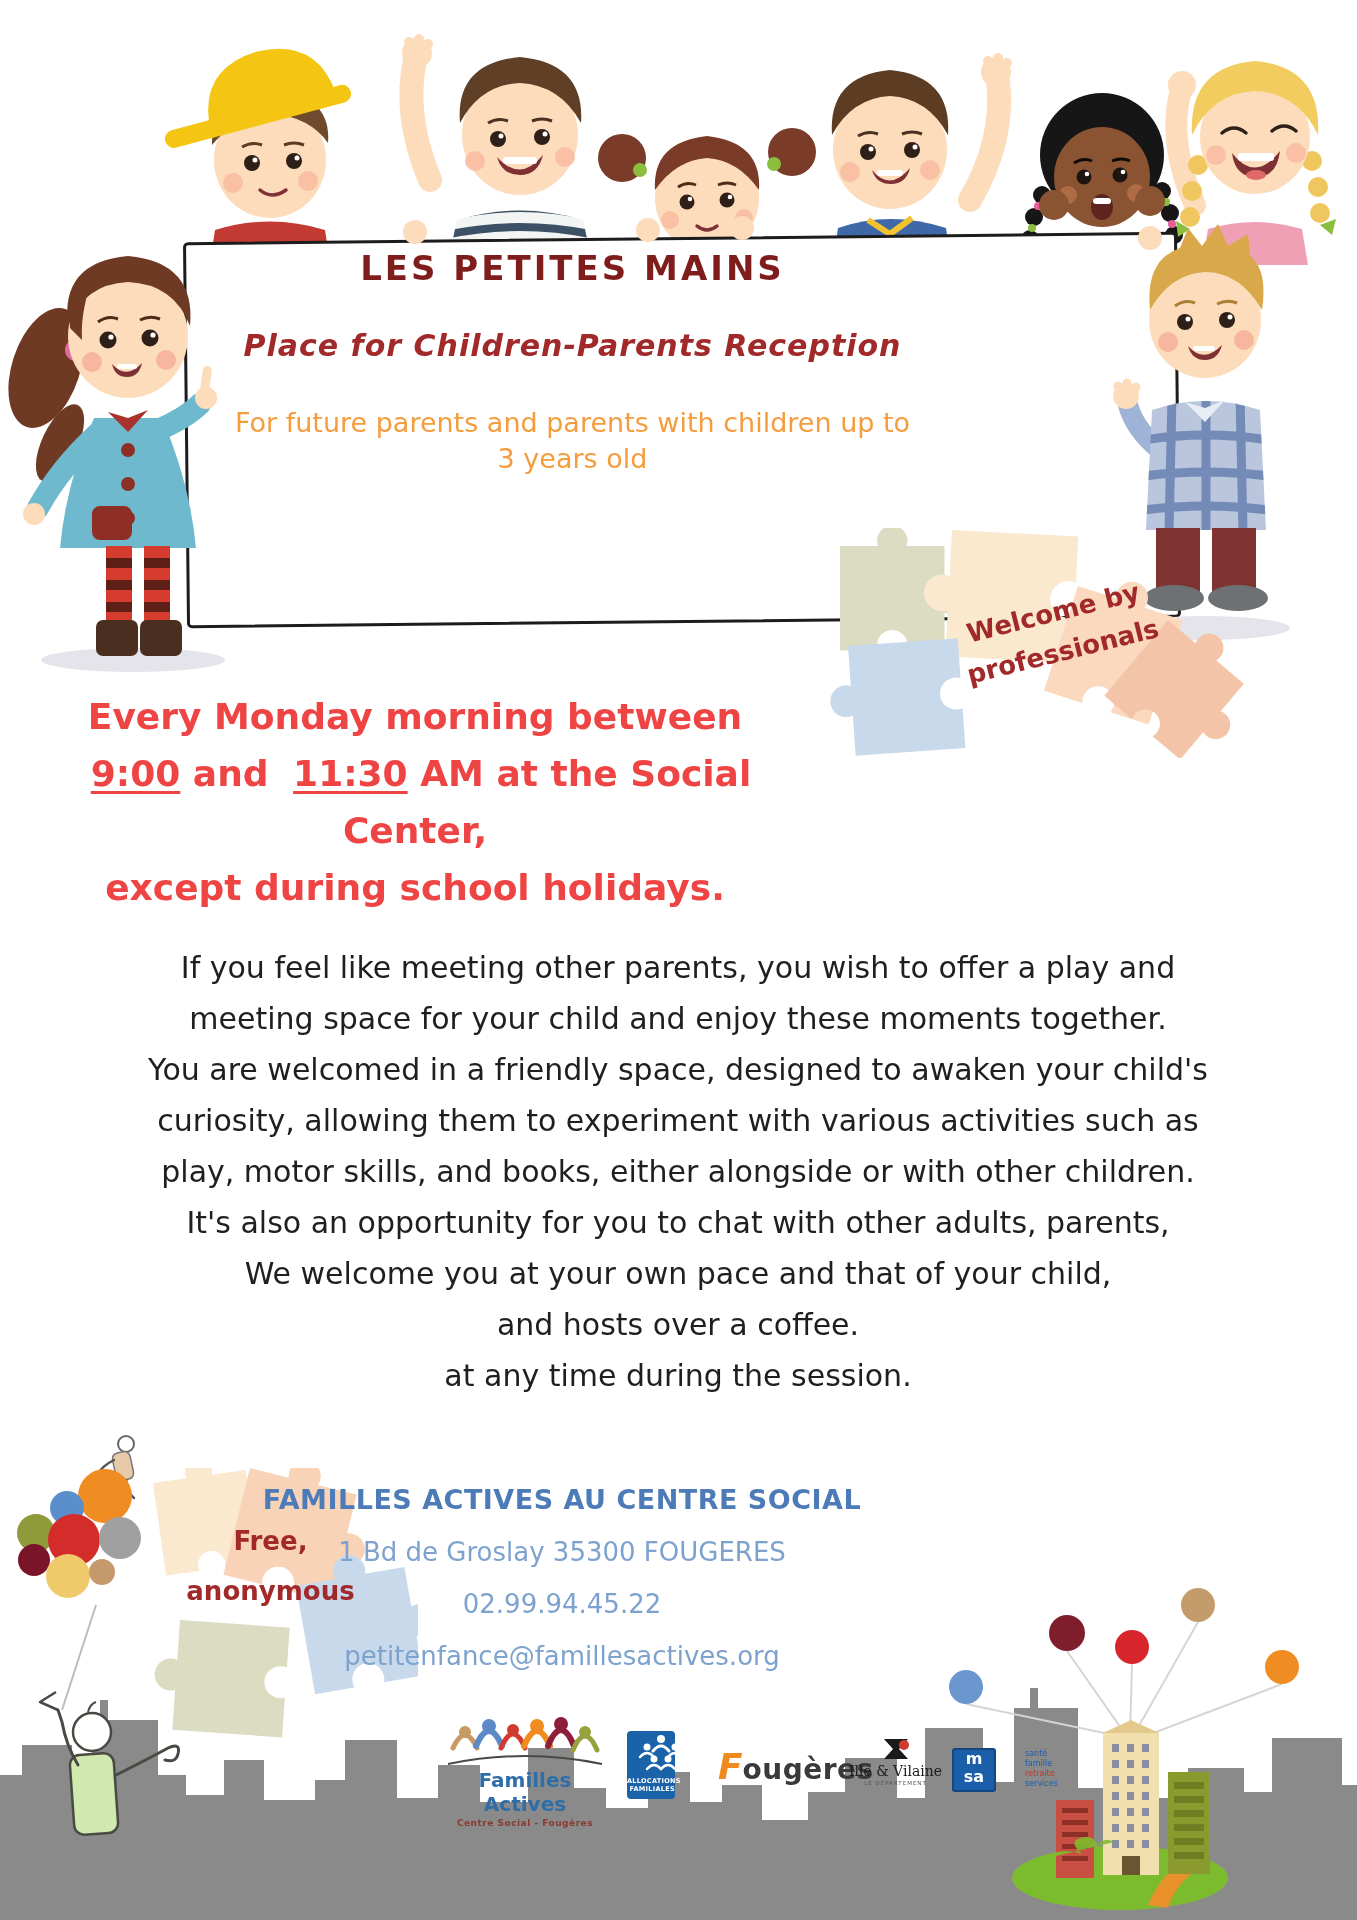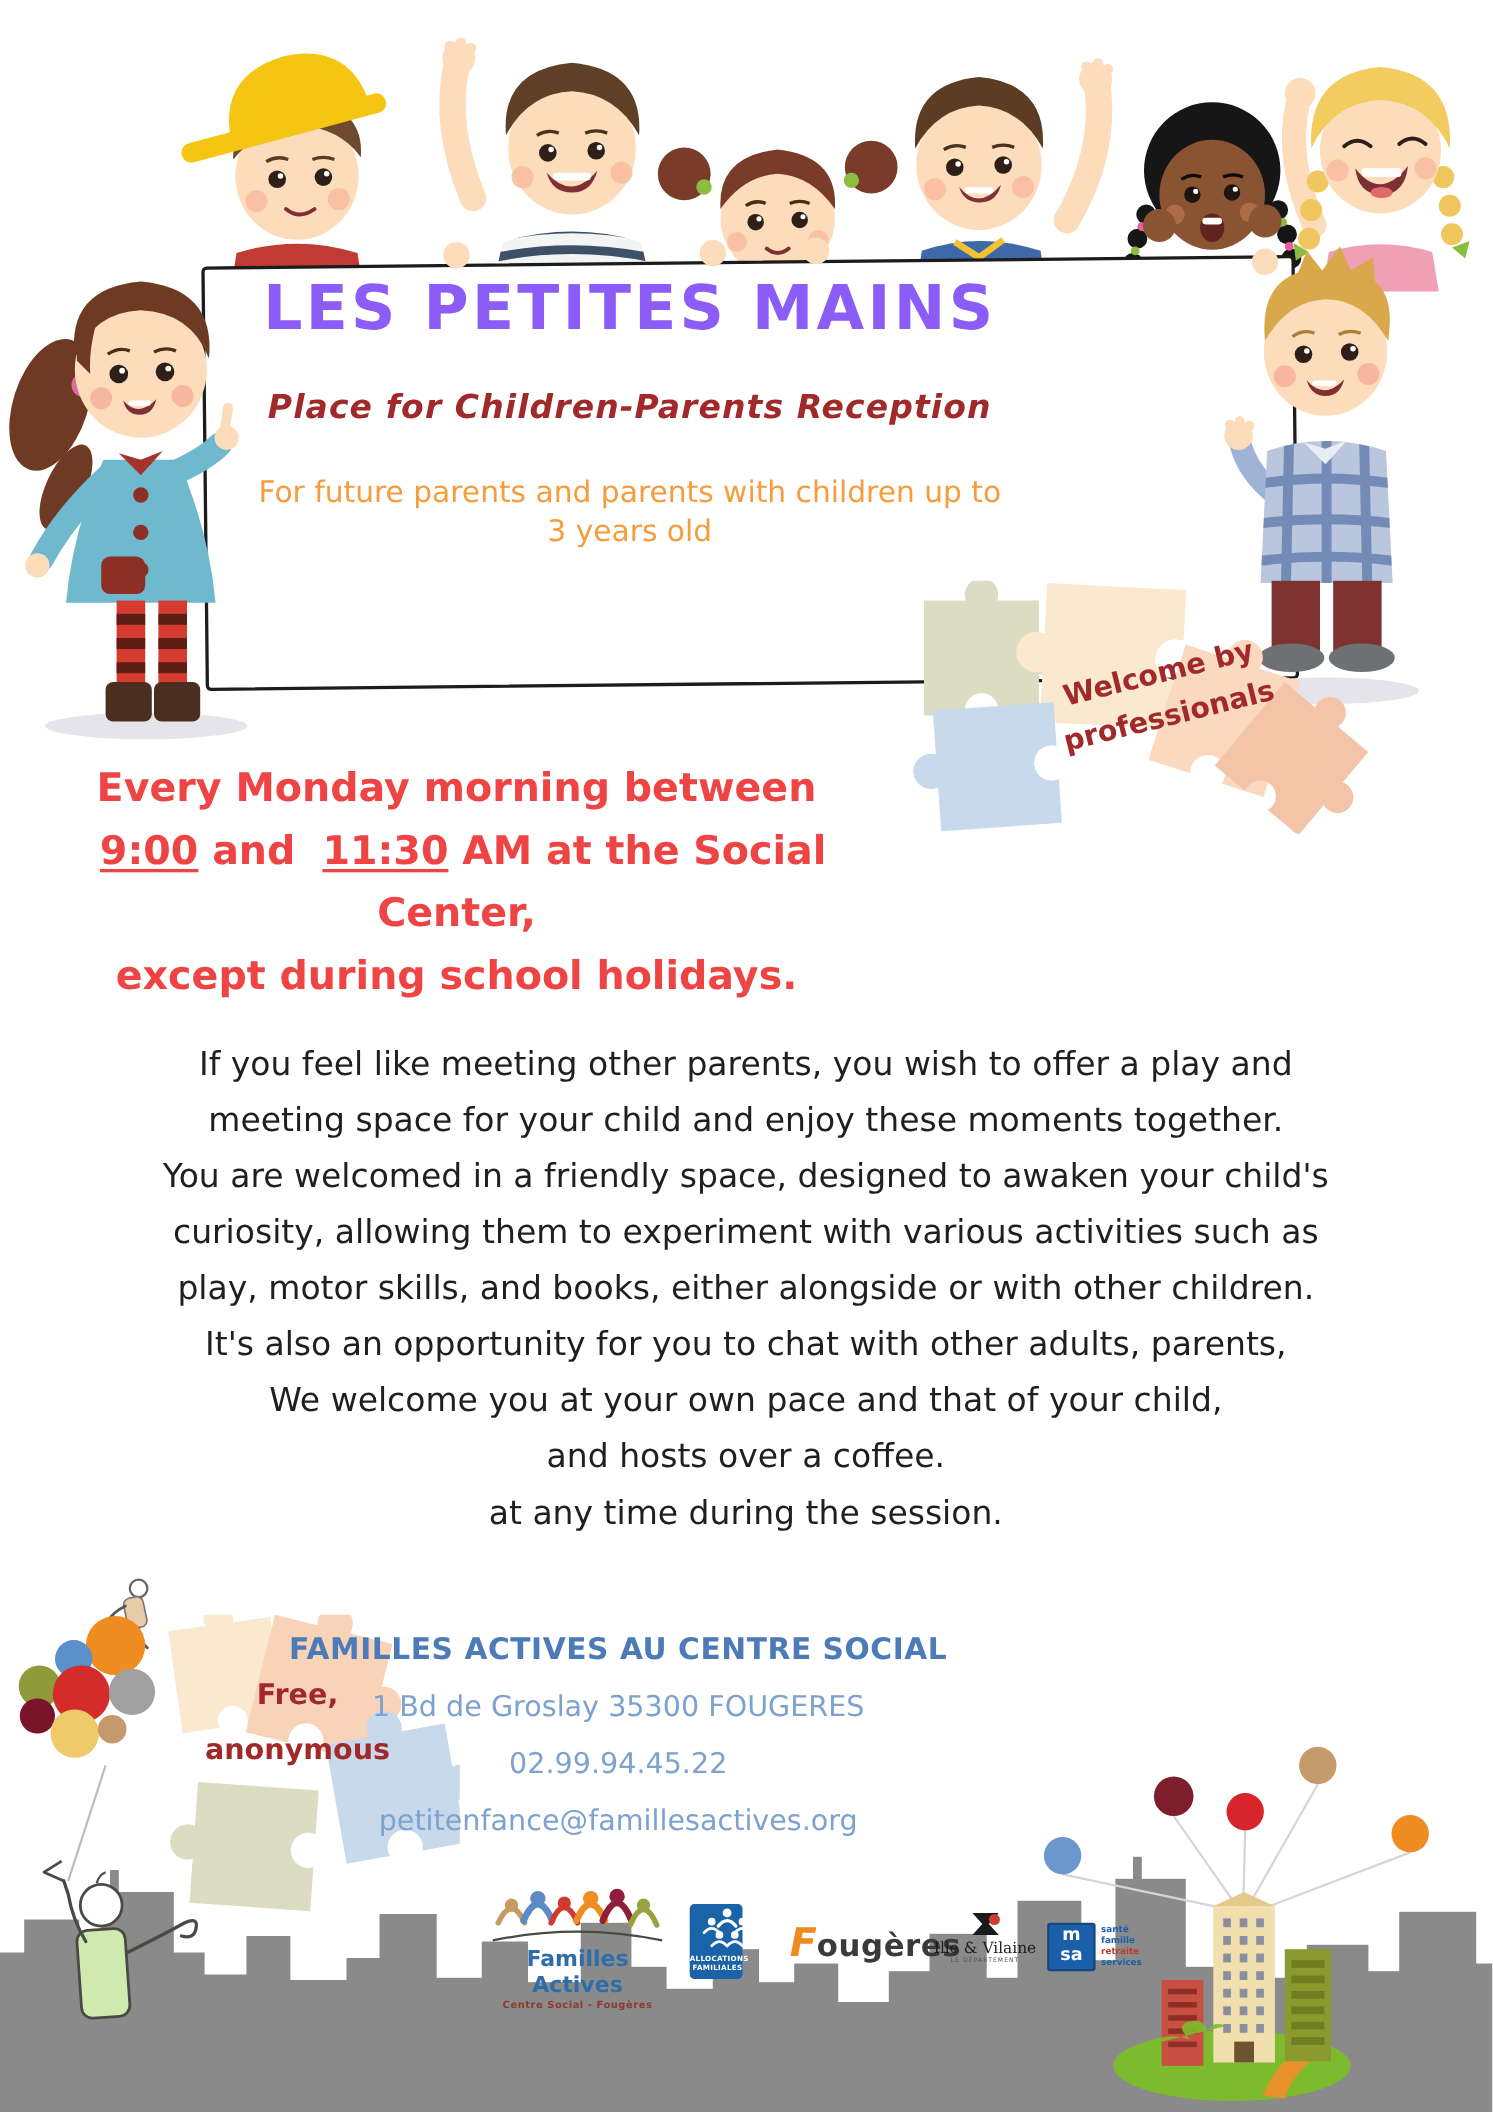--- a/index.html
+++ b/index.html
@@ -3,21 +3,21 @@
 <meta charset="utf-8">
 <style>
   html,body{margin:0;padding:0;background:#fff;}
   .poster{position:relative;width:1357px;height:1920px;background:#ffffff;overflow:hidden;
           font-family:"DejaVu Sans",sans-serif;}
   .abs{position:absolute;}
   
   .sign{left:185px;top:237px;width:988px;height:380px;background:#ffffff;
         border:3px solid #1c1c1c;border-radius:5px;transform:rotate(-0.6deg);z-index:2;}
   .sign-text{left:185px;top:248px;width:775px;text-align:center;z-index:3;}
-  .sign-title{font-size:56px;font-weight:800;letter-spacing:3px;color:#8b5cf6;}
+  .sign-title{font-size:34px;font-weight:800;letter-spacing:3px;color:#7f1d1d;}
   .sign-subtitle{margin-top:40px;font-size:30px;font-weight:bold;font-style:italic;
                  letter-spacing:1px;color:#A1292A;}
   .sign-audience{margin:42px auto 0;width:700px;font-size:27px;line-height:36px;color:#F59C3D;}
   
   .schedule{left:40px;top:688px;width:750px;text-align:center;font-size:36px;font-weight:bold;
             color:#ef4444;line-height:57px;z-index:5;}
   .u{text-decoration:underline;text-decoration-thickness:3px;text-underline-offset:5px;margin-left:12px;}
   
   .welcome-badge{left:888px;top:592px;width:340px;text-align:center;transform:rotate(-14deg);
                  font-size:26px;font-weight:bold;color:#A1292A;line-height:40px;z-index:6;}
@@ -41,21 +41,21 @@
   .caf-text{font-size:6.5px;font-weight:bold;color:#fff;line-height:8px;margin-top:2px;letter-spacing:0.3px;}
   .fougeres-logo{left:718px;top:1746px;white-space:nowrap;}
   .fougeres-f{font-size:36px;font-weight:bold;color:#F08A1E;font-style:italic;}
   .fougeres-rest{font-size:28px;font-weight:bold;color:#3A3A3C;letter-spacing:0.5px;}
   .iv-logo{left:848px;top:1736px;width:95px;text-align:center;}
   .iv-name{font-family:"DejaVu Serif",serif;font-size:14px;color:#1A1A1A;margin-top:1px;}
   .iv-tag{font-size:5.5px;color:#555;letter-spacing:1px;margin-top:1px;}
   .msa-logo{left:952px;top:1748px;display:flex;gap:5px;}
   .msa-box{width:40px;height:40px;background:#1B5FAA;border:2px solid #12477F;border-radius:3px;
            color:#fff;font-weight:bold;text-align:center;line-height:18px;font-size:16px;}
-  .msa-services{font-size:8px;line-height:10px;color:#1B5FAA;font-weight:bold;padding-top:1px;}
+  .msa-services{font-size:8px;line-height:10px;color:#1B5FAA;font-weight:normal;padding-top:1px;margin-left:24px;}
   .msa-services .alt{color:#C0392B;}
   svg{display:block;}
 </style>
 </head>
 <body>
 
 <div class="poster">
 
   <svg class="abs" style="left:0;top:0;z-index:1" width="1357" height="680" viewBox="0 0 1357 680">
 

